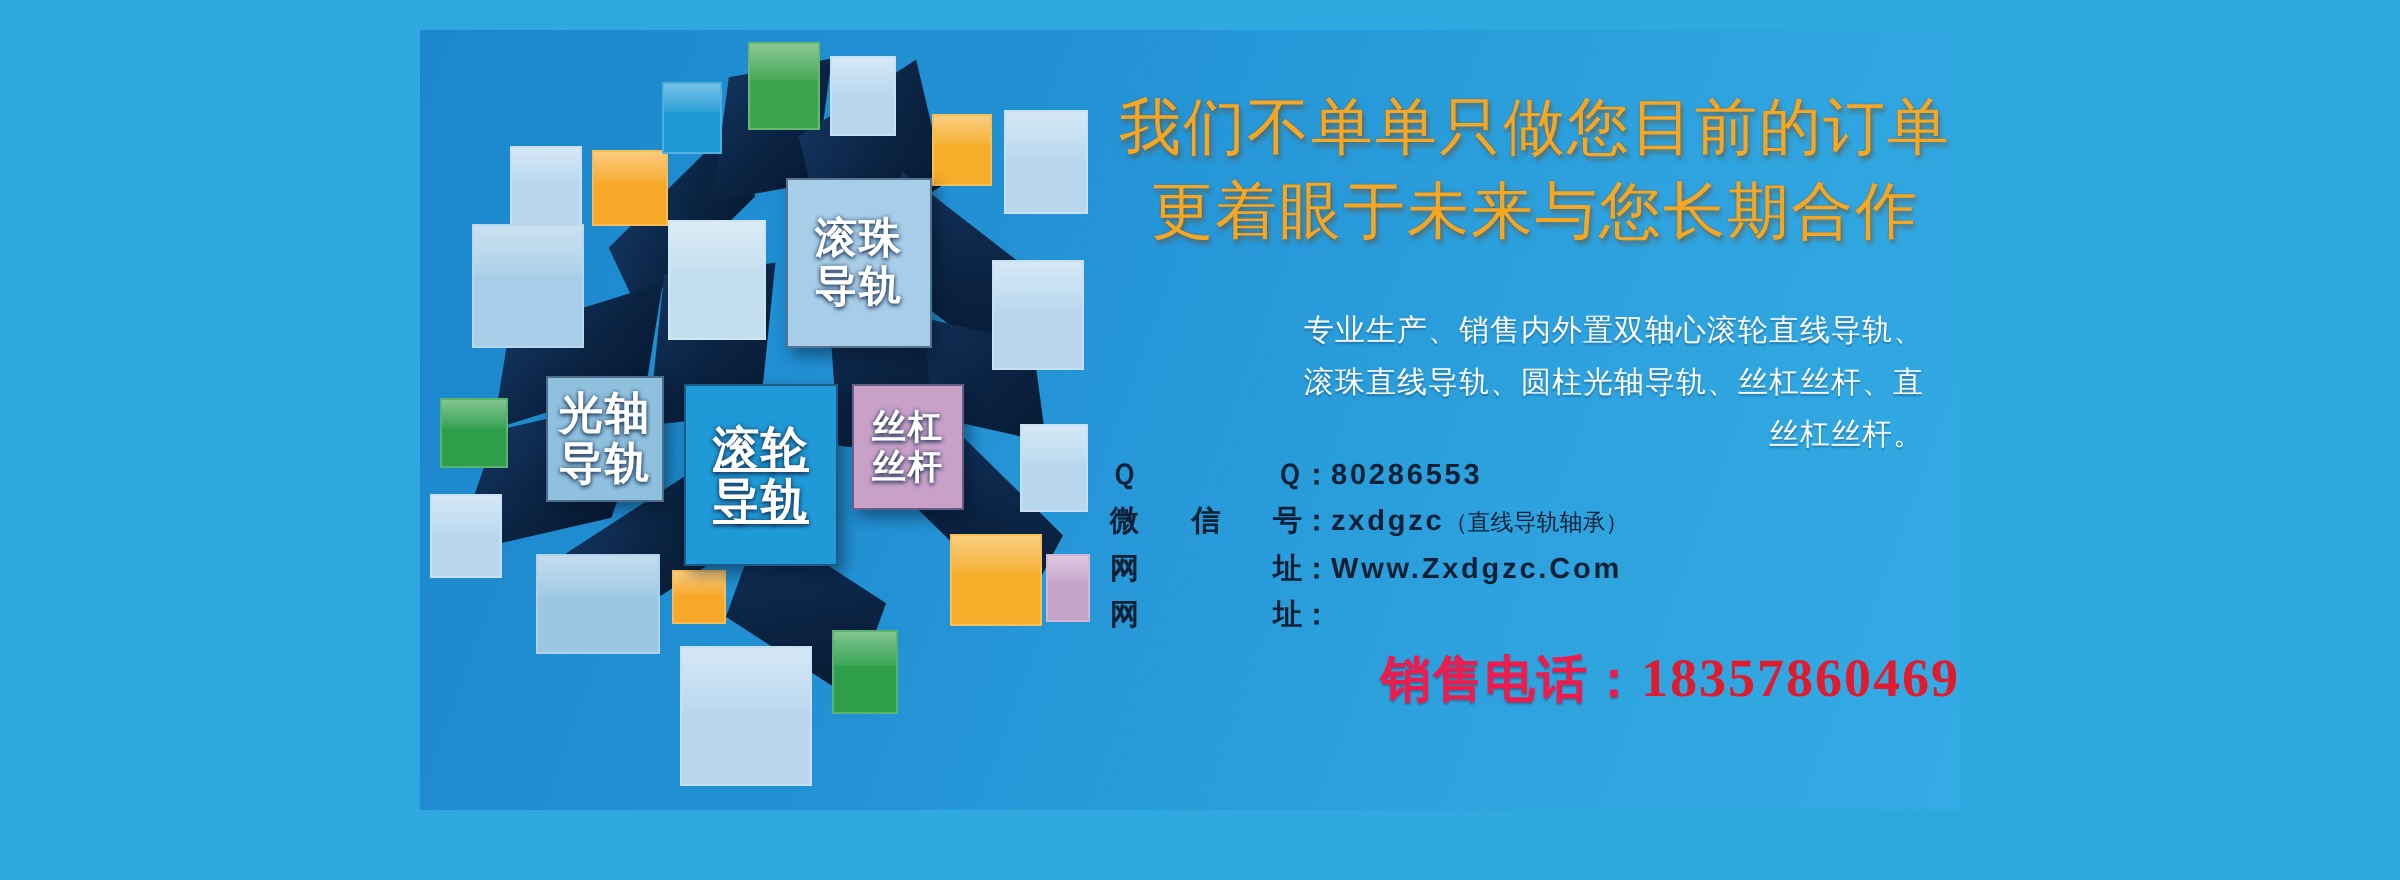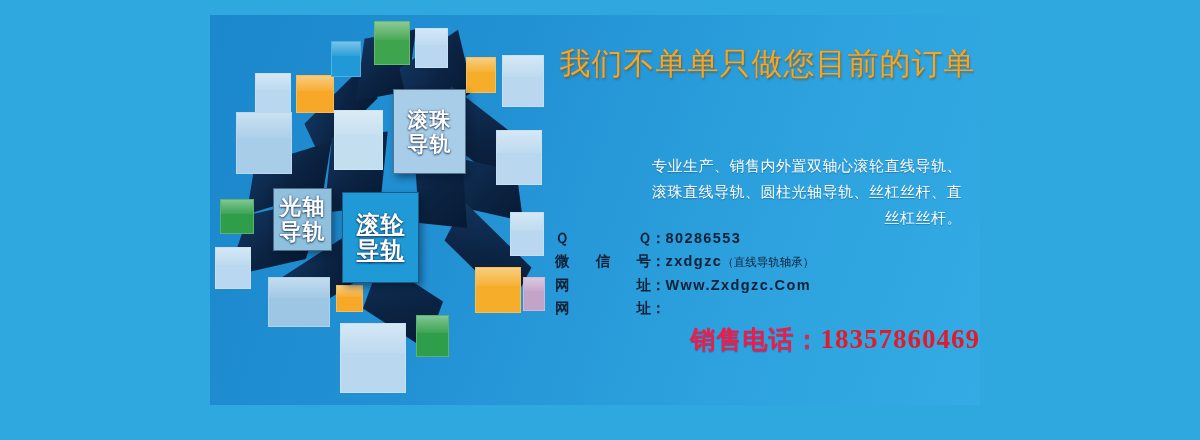--- a/index.html
+++ b/index.html
@@ -170,26 +170,31 @@
         <span>导轨</span>
       </div>
       <div class="labelbox" id="pb1" style="left: 63px; top: 173px; width: 59px; height: 63px; background: rgb(143, 192, 222); font-size: 22px;">
         <span>光轴</span>
         <span>导轨</span>
       </div>
       <div class="labelbox" id="pb2" style="left: 132px; top: 177px; width: 77px; height: 91px; background: rgb(31, 154, 214); font-size: 23px; text-decoration: underline;">
         <span>滚轮</span>
         <span>导轨</span>
       </div>
+      <div class="labelbox" id="pb3" style="left: 216px; top: 177px; width: 56px; height: 63px; background: rgb(201, 160, 200); font-size: 17px;">
+        <span>丝杠</span>
+        <span>丝杆</span>
+      </div>
     </div>
 
     <div class="content">
 
       <div class="headline">
         <div>我们不单单只做您目前的订单</div>
+        <div>更着眼于未来与您长期合作</div>
       </div>
 
       <div class="subtext">
         <div>专业生产、销售内外置双轴心滚轮直线导轨、</div>
         <div>滚珠直线导轨、圆柱光轴导轨、丝杠丝杆、直</div>
         <div>丝杠丝杆。</div>
       </div>
 
       <div class="contact">
         <div class="crow">

